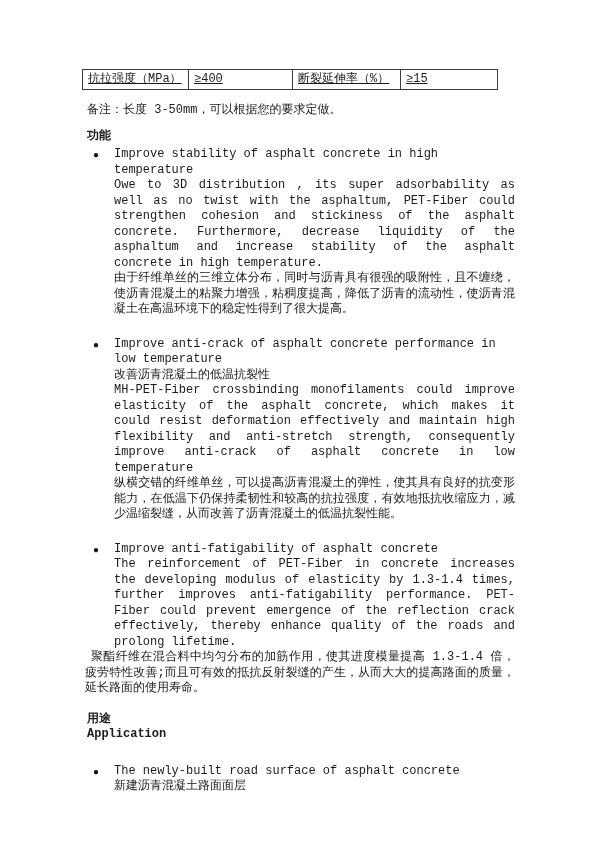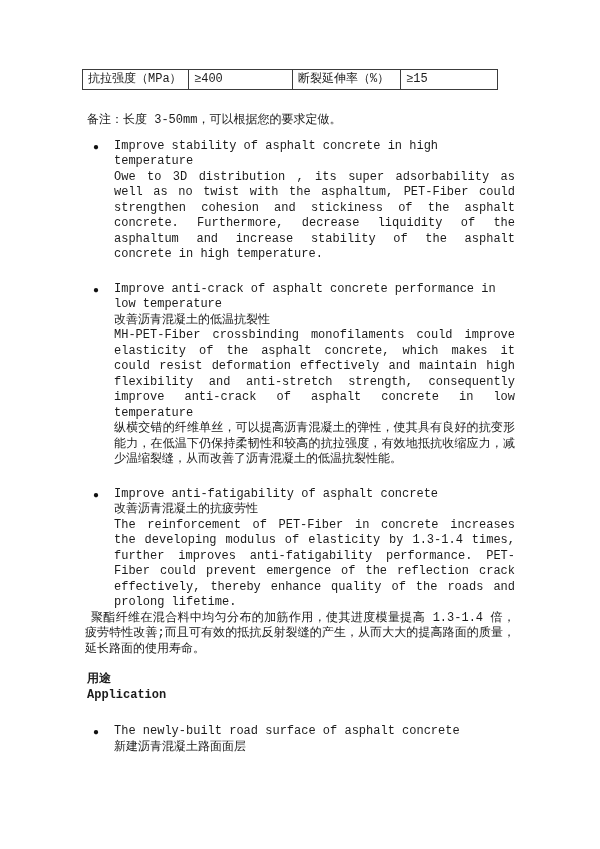--- a/index.html
+++ b/index.html
@@ -4,28 +4,28 @@
 <style>
   * { margin:0; padding:0; box-sizing:border-box; }
   html, body { background:#ffffff; }
   .page {
     width:600px; height:849px; background:#ffffff; position:relative; overflow:hidden;
     font-family:"Liberation Mono","DejaVu Sans Mono",monospace;
     font-size:12px; line-height:15.5px; color:#1b1b1b;
     padding:69px 85px 0 87px;
   }
   .spec-table {
-    border-collapse:collapse; width:415px; margin-left:-5px; table-layout:fixed;
+    border-collapse:collapse; width:415px; margin-left:-5px; table-layout:fixed;text-decoration:underline;
   }
   .spec-table td {
     border:1px solid #3c3c3c; height:20px; padding:1px 5px 1px 5px;
     white-space:nowrap; overflow:hidden; font-size:12px;
   }
   .col-1 { width:106px; } .col-2 { width:104px;margin-top:24px; } .col-3 { width:108px; } .col-4 { width:97px; }
-  .note { margin-top:23px; }
+  .note { margin-top:13px; }
   .sec-heading { margin-top:10px; }
   .sec-heading div { font-weight:bold; }
   .bullet-item { position:relative; padding-left:27px; margin-top:19px; }
   .bullet-item.first { margin-top:3px; }
   .bullet-marker {
     position:absolute; left:6px; top:1px; font-size:10px; line-height:15px; color:#111;
   }
   .body-en, .body-cn { text-align:justify; }
   .closing-cn { text-align:justify; text-indent:6px; margin-left:-2px; }
   .app-heading { margin-top:15px; }
@@ -43,40 +43,41 @@
         <td class="col-2">≥400</td>
         <td class="col-3">断裂延伸率（%）</td>
         <td class="col-4">≥15</td>
       </tr>
     </tbody>
   </table>
 
   <p class="note">备注：长度 3-50mm，可以根据您的要求定做。</p>
 
   <div class="sec-heading">
+    <div>功能</div>
   </div>
 
   <div class="bullet-item first">
     <span class="bullet-marker">●</span>
     <div class="title-en">Improve stability of asphalt concrete in high temperature</div>
     <div class="body-en">Owe to 3D distribution , its super adsorbability as well as no twist with the asphaltum, PET-Fiber could strengthen cohesion and stickiness of the asphalt concrete. Furthermore, decrease liquidity of the asphaltum and increase stability of the asphalt concrete in high temperature.</div>
+    <div class="body-cn">由于纤维单丝的三维立体分布，同时与沥青具有很强的吸附性，且不缠绕，使沥青混凝土的粘聚力增强，粘稠度提高，降低了沥青的流动性，使沥青混凝土在高温环境下的稳定性得到了很大提高。</div>
   </div>
 
   <div class="bullet-item">
     <span class="bullet-marker">●</span>
     <div class="title-en">Improve anti-crack of asphalt concrete performance in low temperature</div>
     <div class="title-cn">改善沥青混凝土的低温抗裂性</div>
     <div class="body-en">MH-PET-Fiber crossbinding monofilaments could improve elasticity of the asphalt concrete, which makes it could resist deformation effectively and  maintain high flexibility and anti-stretch strength, consequently improve anti-crack of asphalt concrete in low temperature</div>
     <div class="body-cn">纵横交错的纤维单丝，可以提高沥青混凝土的弹性，使其具有良好的抗变形能力，在低温下仍保持柔韧性和较高的抗拉强度，有效地抵抗收缩应力，减少温缩裂缝，从而改善了沥青混凝土的低温抗裂性能。</div>
   </div>
 
   <div class="bullet-item">
     <span class="bullet-marker">●</span>
     <div class="title-en">Improve anti-fatigability of asphalt concrete</div>
-    <div class="title-cn">改善沥青混凝土的抗疲劳性</div>
     <div class="body-en">The reinforcement of PET-Fiber in concrete increases the developing modulus of elasticity by 1.3-1.4 times, further improves anti-fatigability performance. PET-Fiber could prevent emergence of the reflection crack effectively, thereby enhance quality of the roads and prolong lifetime.</div>
   </div>
 
   <p class="closing-cn">聚酯纤维在混合料中均匀分布的加筋作用，使其进度模量提高 1.3-1.4 倍，疲劳特性改善;而且可有效的抵抗反射裂缝的产生，从而大大的提高路面的质量，延长路面的使用寿命。</p>
 
   <div class="sec-heading app-heading">
     <div>用途</div>
     <div>Application</div>
   </div>
 

